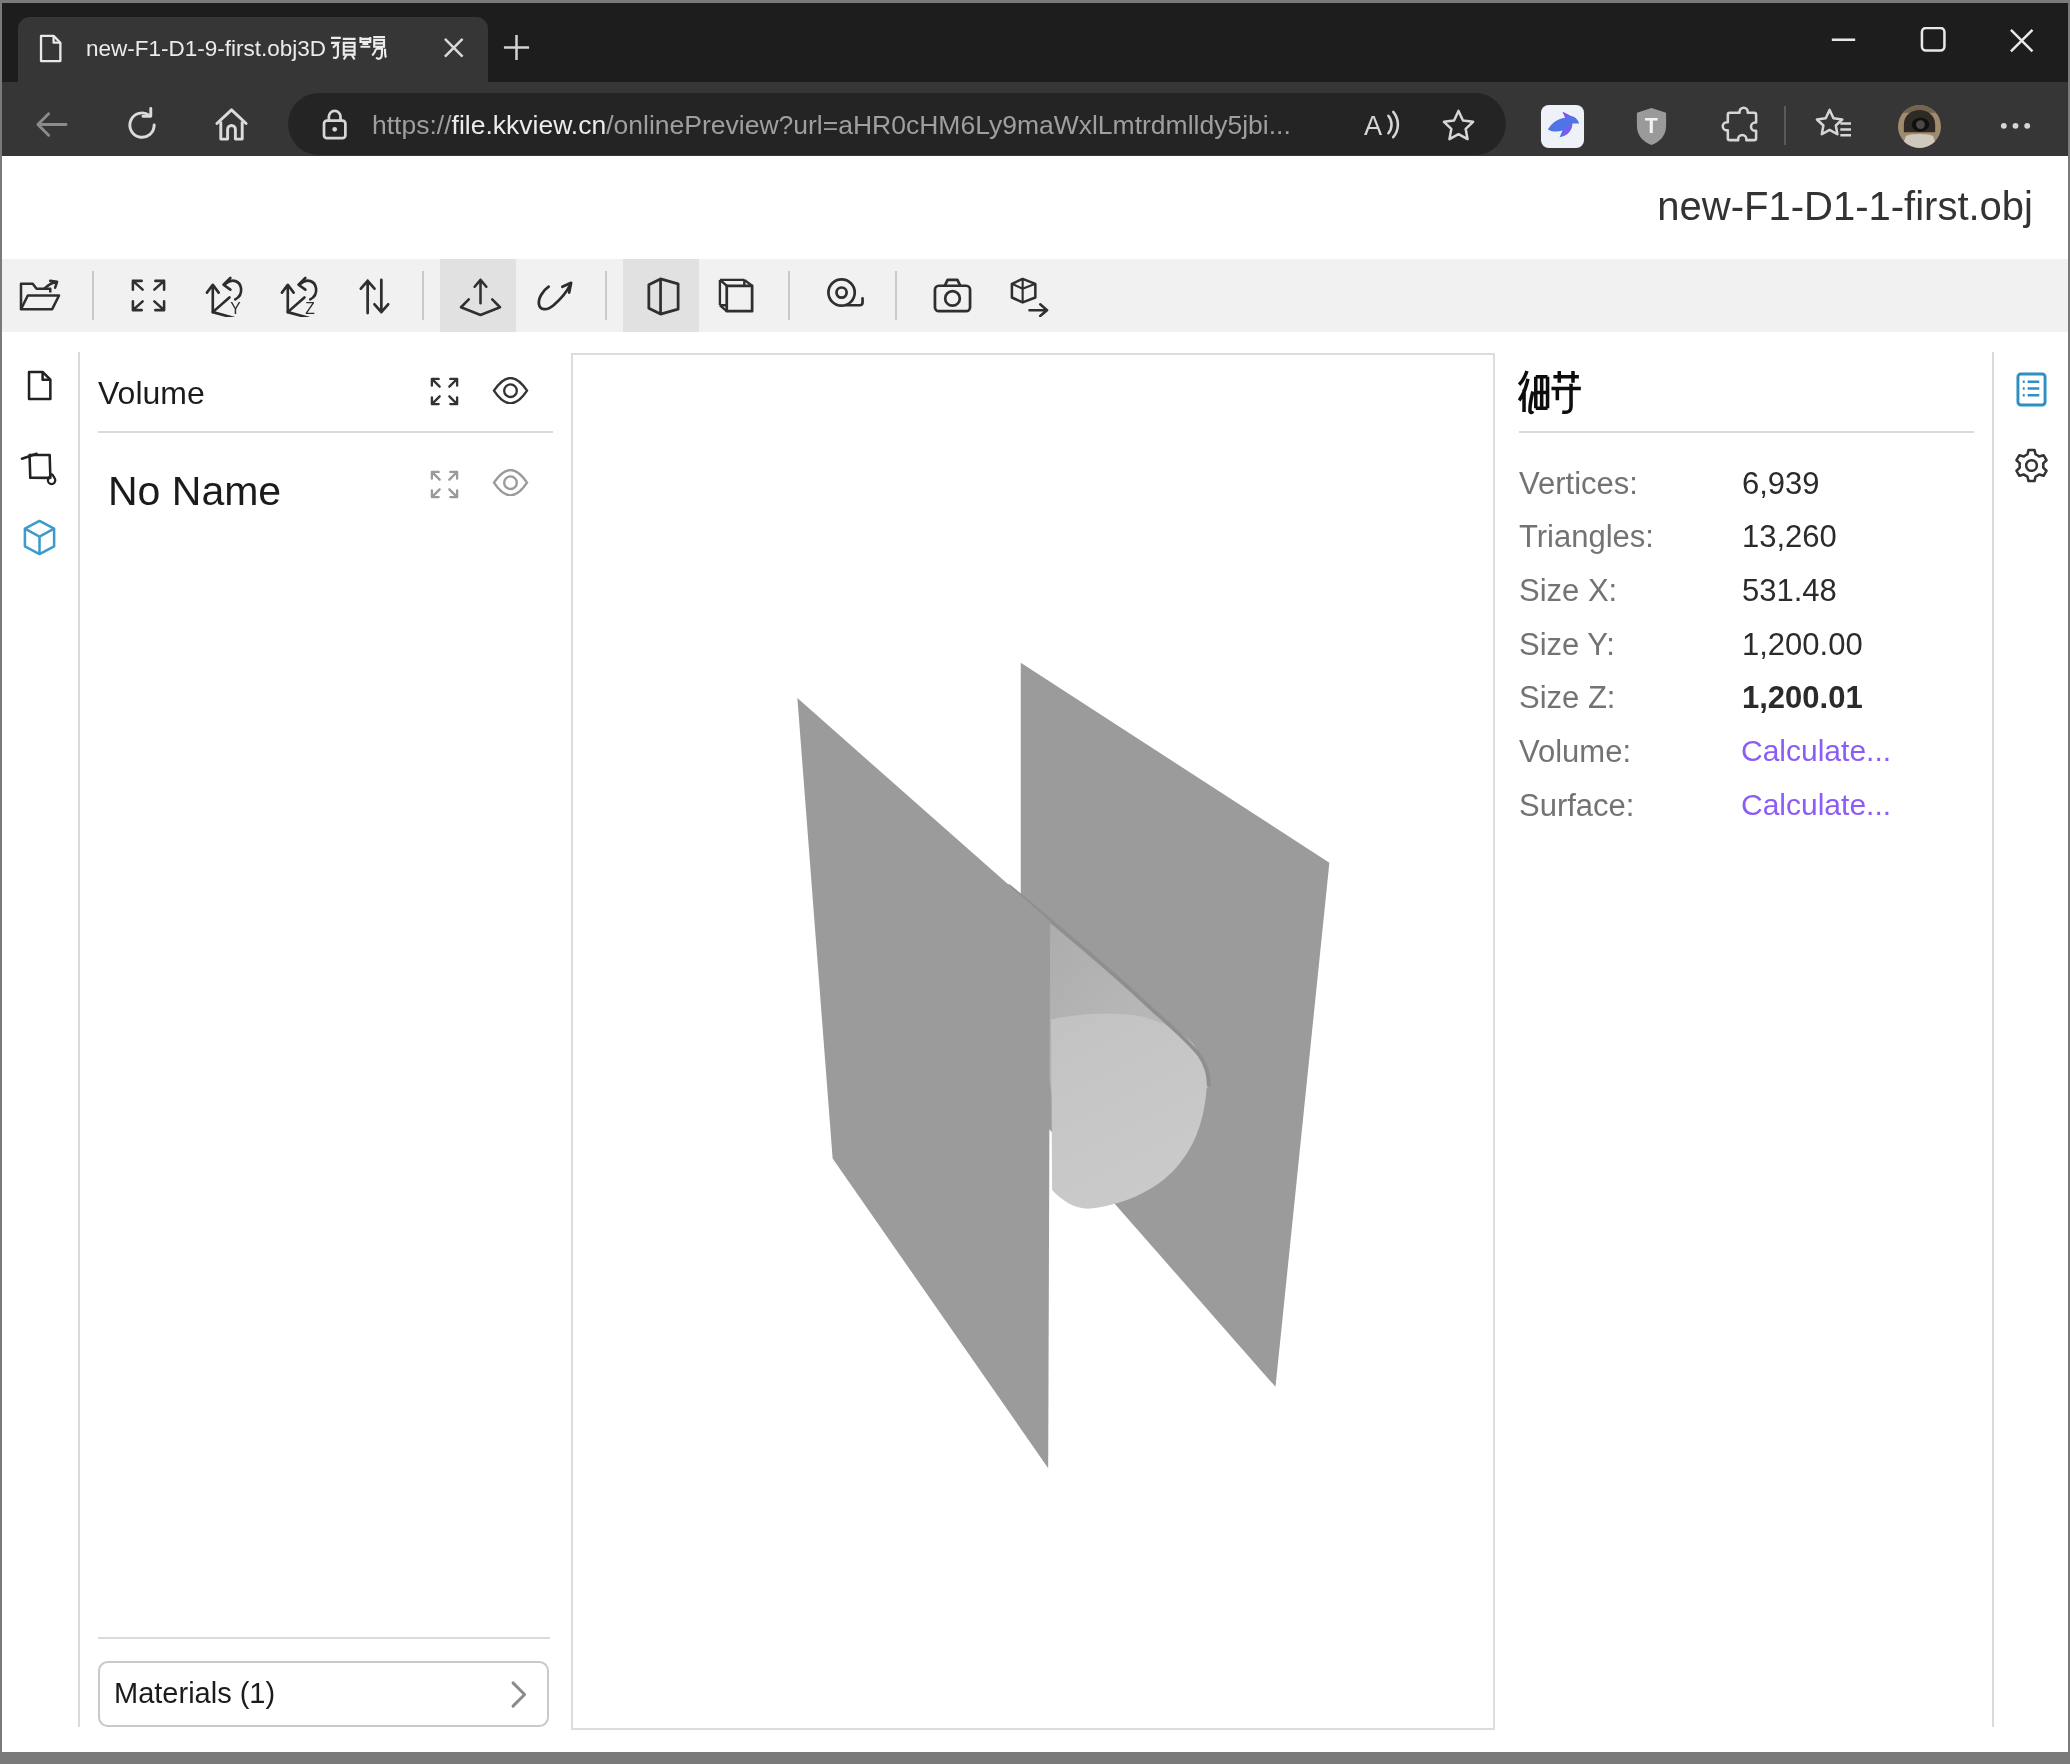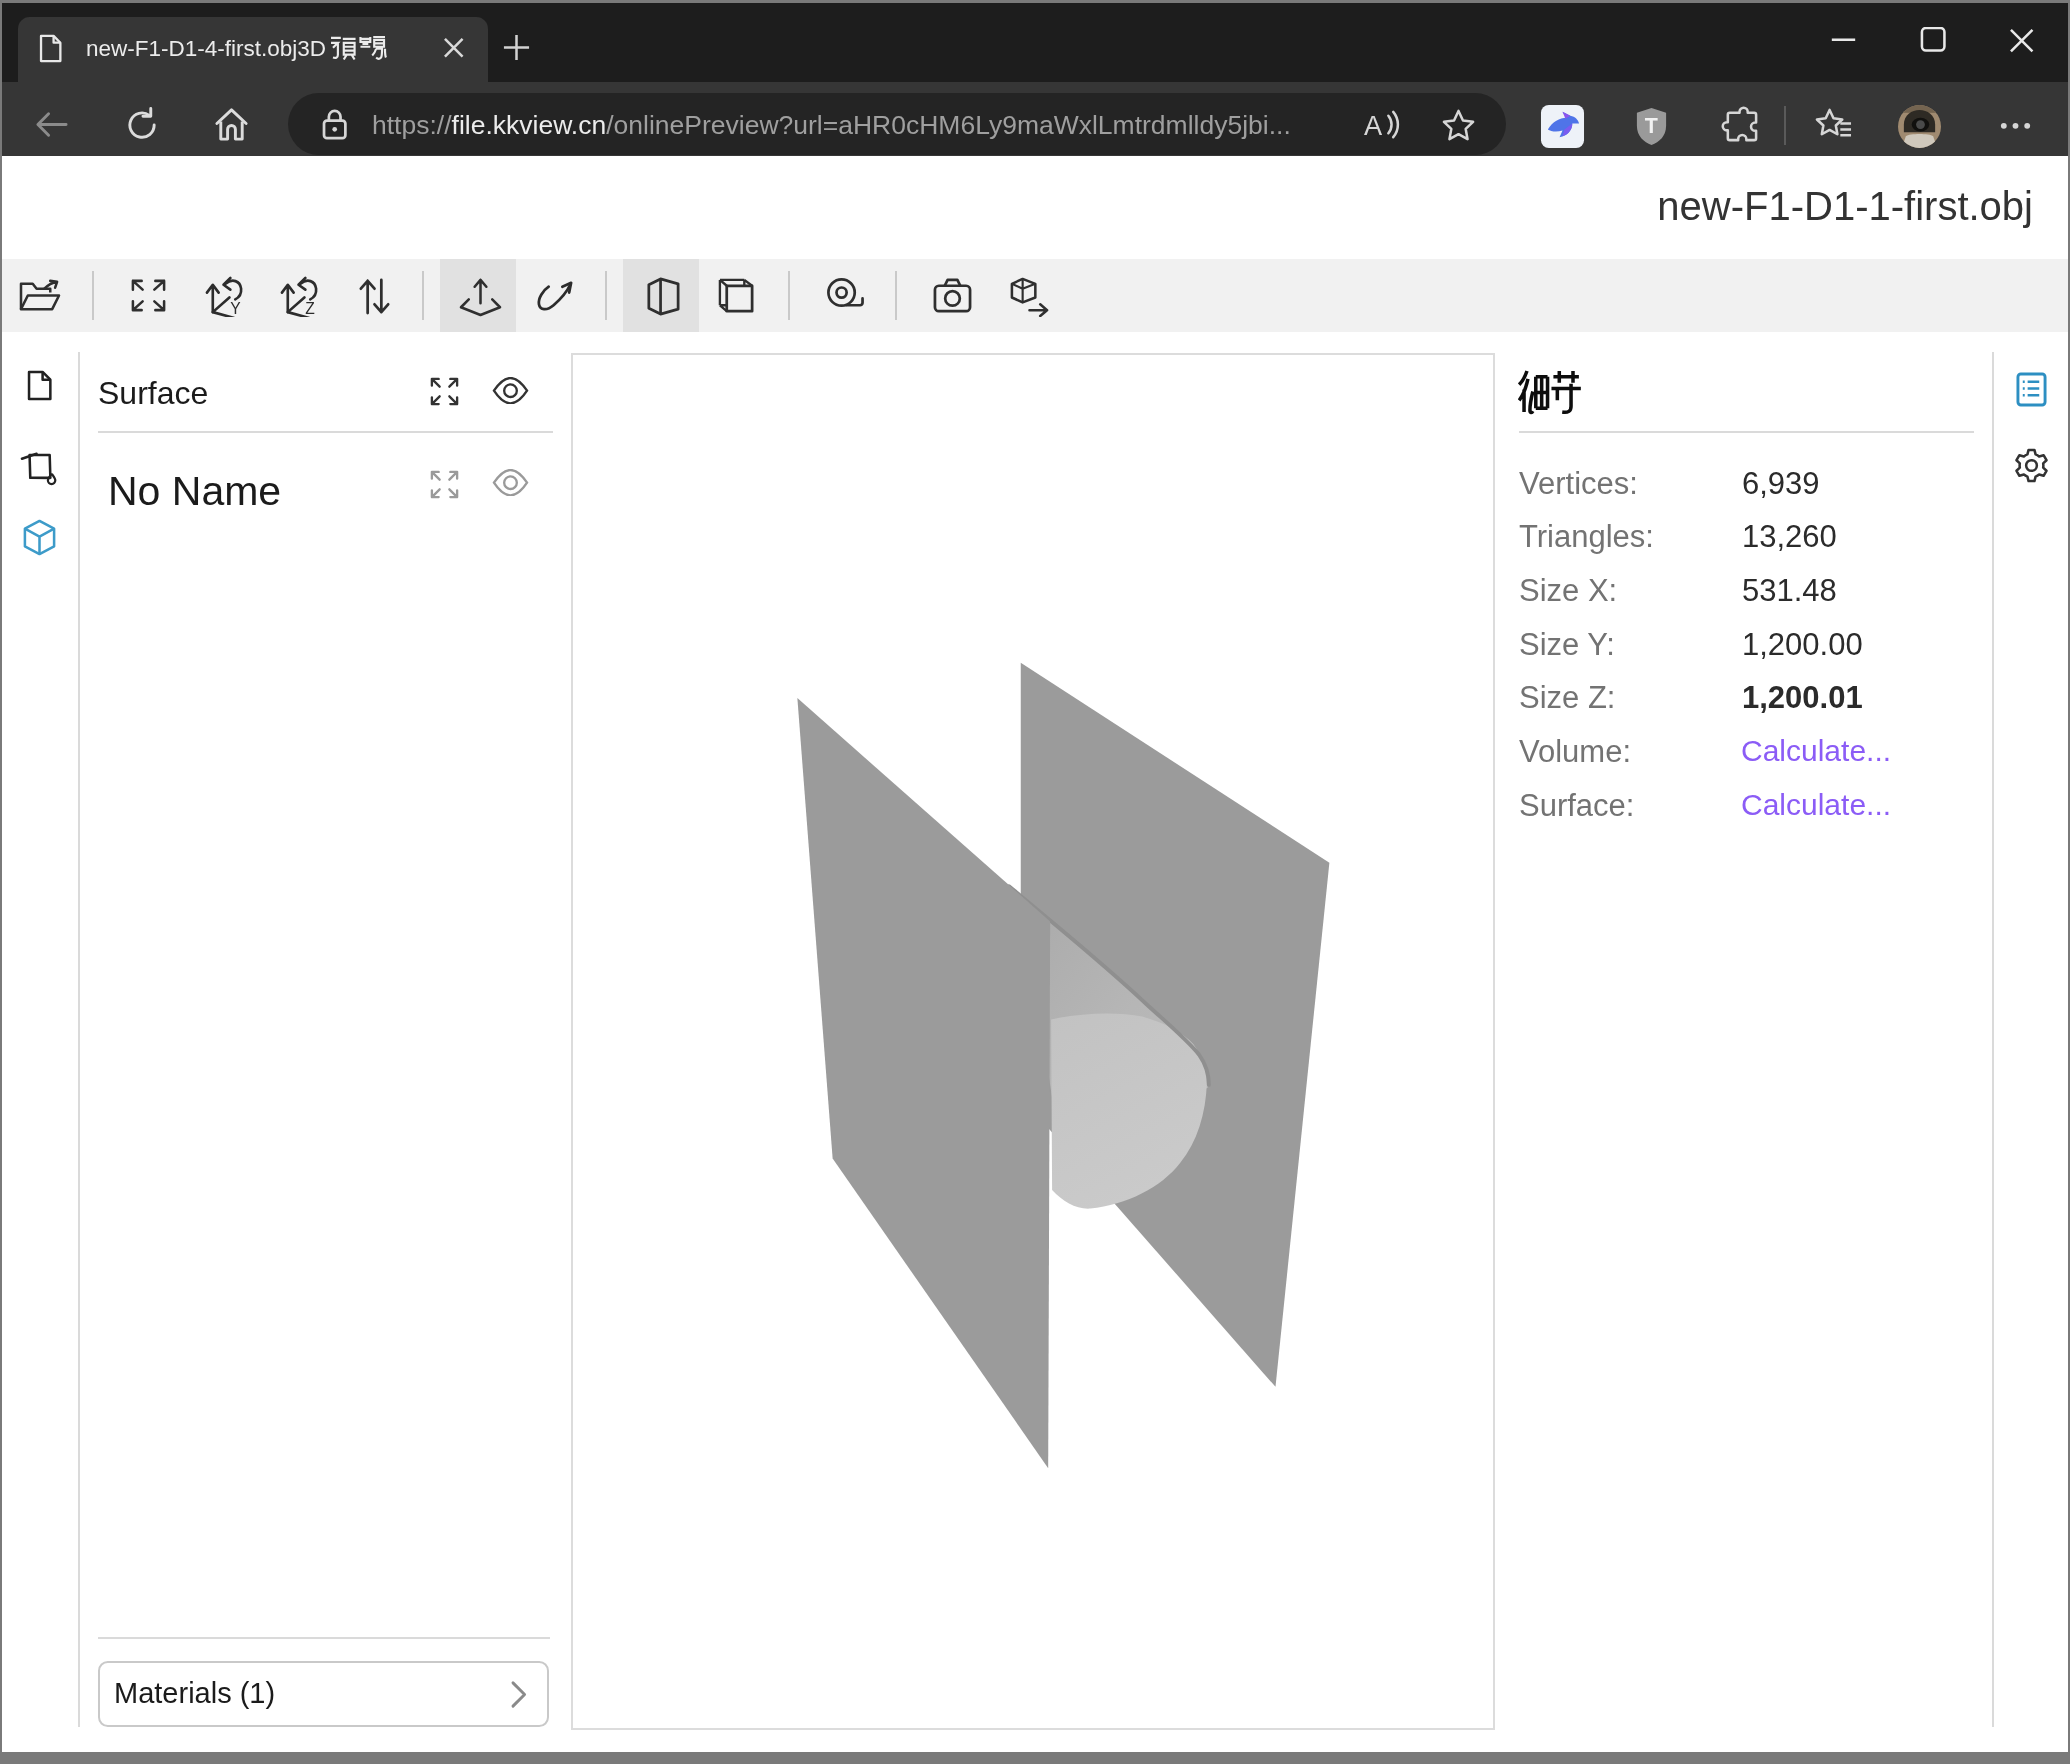--- a/index.html
+++ b/index.html
@@ -44,21 +44,21 @@
 <div class="abs" id="urlpill"></div>
 <div class="abs" id="frameTop"></div>
 <div class="abs" id="frameL"></div>
 <div class="abs" id="frameR"></div>
 <div class="abs" id="frameB"></div>
 
 <svg class="abs" style="left:37px;top:34px" width="27.4" height="29" viewBox="0 0 28 30">
  <path d="M4 2 h13 l7 7 v19 h-20 z" fill="none" stroke="#e8e8e8" stroke-width="2.4" stroke-linejoin="round"></path>
  <path d="M17 2 v7 h7" fill="none" stroke="#e8e8e8" stroke-width="2.4" stroke-linejoin="round"></path>
 </svg>
-<div class="abs" style="left:86px;top:36px;font-size:22.5px;color:#ececec;letter-spacing:0px;">new-F1-D1-4-first.obj3D</div>
+<div class="abs" style="left:86px;top:36px;font-size:22.5px;color:#ececec;letter-spacing:0px;">new-F1-D1-9-first.obj3D</div>
 
 <svg class="abs" style="left:329px;top:35px" width="59" height="26.5" viewBox="0 0 58 27">
  <g stroke="#ececec" stroke-width="2.2" fill="none">
   <path d="M1 3 H11 M1 8 L8 8 L3 13 M8 8 V20 C8 23 6 24 3 23"></path>
   <path d="M13 4 H26 M14 8 H25 V20 H14 Z M14 12 H25 M14 16 H25 M17 20 L14 25 M22 20 L25 25"></path>
   <path d="M31 2 V7 H41 V2 M31 4 H41 M33 9 H39 M31 12 H41"></path>
   <path d="M44 2 H56 M45 5 H55 V12 H45 Z M45 8.5 H55 M47 14 C46 17 45 19 43 21 M47 14 H53 C53 18 53 21 52 23 C50 25 48 24 47 23 M56 14 C56 18 56 21 57 23"></path>
  </g>
 </svg>
 
@@ -256,21 +256,21 @@
 <svg class="abs" style="left:19.6px;top:446px" width="39" height="41" viewBox="0 0 40 42">
  <path d="M13 7 L33 12 L28 35 L8 30 Z" fill="none" stroke="#222" stroke-width="2.6" stroke-linejoin="round" transform="rotate(-14 20 21)"></path>
  <path d="M2 13 L17 8" stroke="#222" stroke-width="2.6" stroke-linecap="round"></path>
  <path d="M33 29 c1.8 2.6 3.2 4.4 3.2 6.2 a3.8 3.8 0 0 1 -7.6 0 c0 -1.8 1.6 -3.6 3.4 -6.2 z" fill="none" stroke="#222" stroke-width="2.3" stroke-linejoin="round"></path>
 </svg>
 <svg class="abs" style="left:20.6px;top:518px" width="37" height="39" viewBox="0 0 38 40">
  <path d="M19 3 L34 11 V29 L19 37 L4 29 V11 Z" fill="none" stroke="#3d9bc9" stroke-width="2.6" stroke-linejoin="round"></path>
  <path d="M4 11 L19 19 L34 11 M19 19 V37" fill="none" stroke="#3d9bc9" stroke-width="2.6" stroke-linejoin="round"></path>
 </svg>
 
-<div class="abs" id="meshes">Surface</div>
+<div class="abs" id="meshes">Volume</div>
 <svg class="abs" style="left:428px;top:375px" width="33" height="33" viewBox="0 0 34 34">
  <g stroke="#333" stroke-width="2.4" fill="none" stroke-linecap="round" stroke-linejoin="round">
   <path d="M4 11 V4 H11 M4 4 l8 8"></path>
       <path d="M23 4 H30 V11 M30 4 l-8 8"></path>
   <path d="M4 23 V30 H11 M4 30 l8 -8"></path>
       <path d="M23 30 H30 V23 M30 30 l-8 -8"></path>
  </g>
 </svg>
 <svg class="abs" style="left:492px;top:377px" width="37" height="27.4" viewBox="0 0 38 28">
  <path d="M2 14 C8 5 14 1 19 1 C24 1 30 5 36 14 C30 23 24 27 19 27 C14 27 8 23 2 14 Z" fill="none" stroke="#333" stroke-width="2.4"></path>

